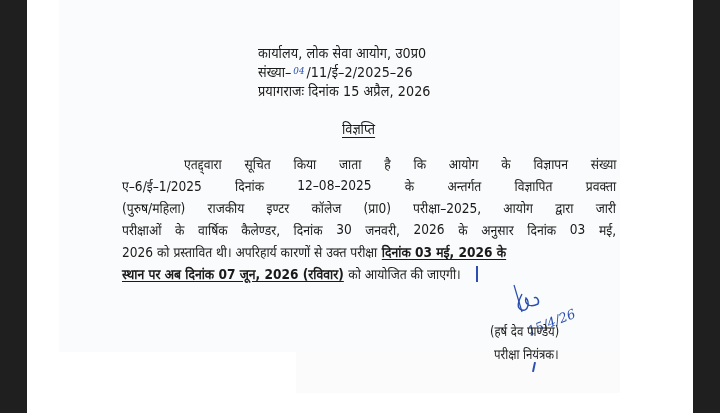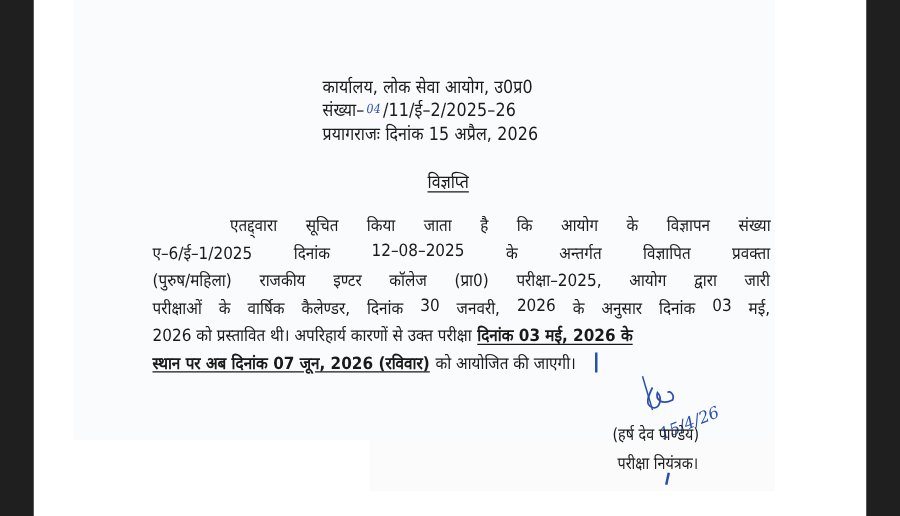--- a/index.html
+++ b/index.html
@@ -15,21 +15,21 @@
   }
   .scan-main {
     position: absolute; left: 59px; top: 0; width: 561px; height: 352px;
     background: #fafbfc;
   }
   .scan-tail {
     position: absolute; left: 296px; top: 352px; width: 324px; height: 41px;
     background: #fbfbfb;
   }
   .doc {
-    position: absolute; left: 0; top: 16px; width: 720px; height: 326px;
+    position: absolute; left: 0; top: 0; width: 720px; height: 326px;
     color: #1a1a1a;
   }
   .header-line {
     position: absolute; left: 258px; font-size: 14.5px; white-space: nowrap;
     letter-spacing: 0.1px; font-family: "DejaVu Sans", sans-serif;
     transform: scaleX(0.88); transform-origin: left center;
   }
   .hl1 { top: 42px; }
   .hl2 { top: 61px; }
   .hl3 { top: 80px; }

